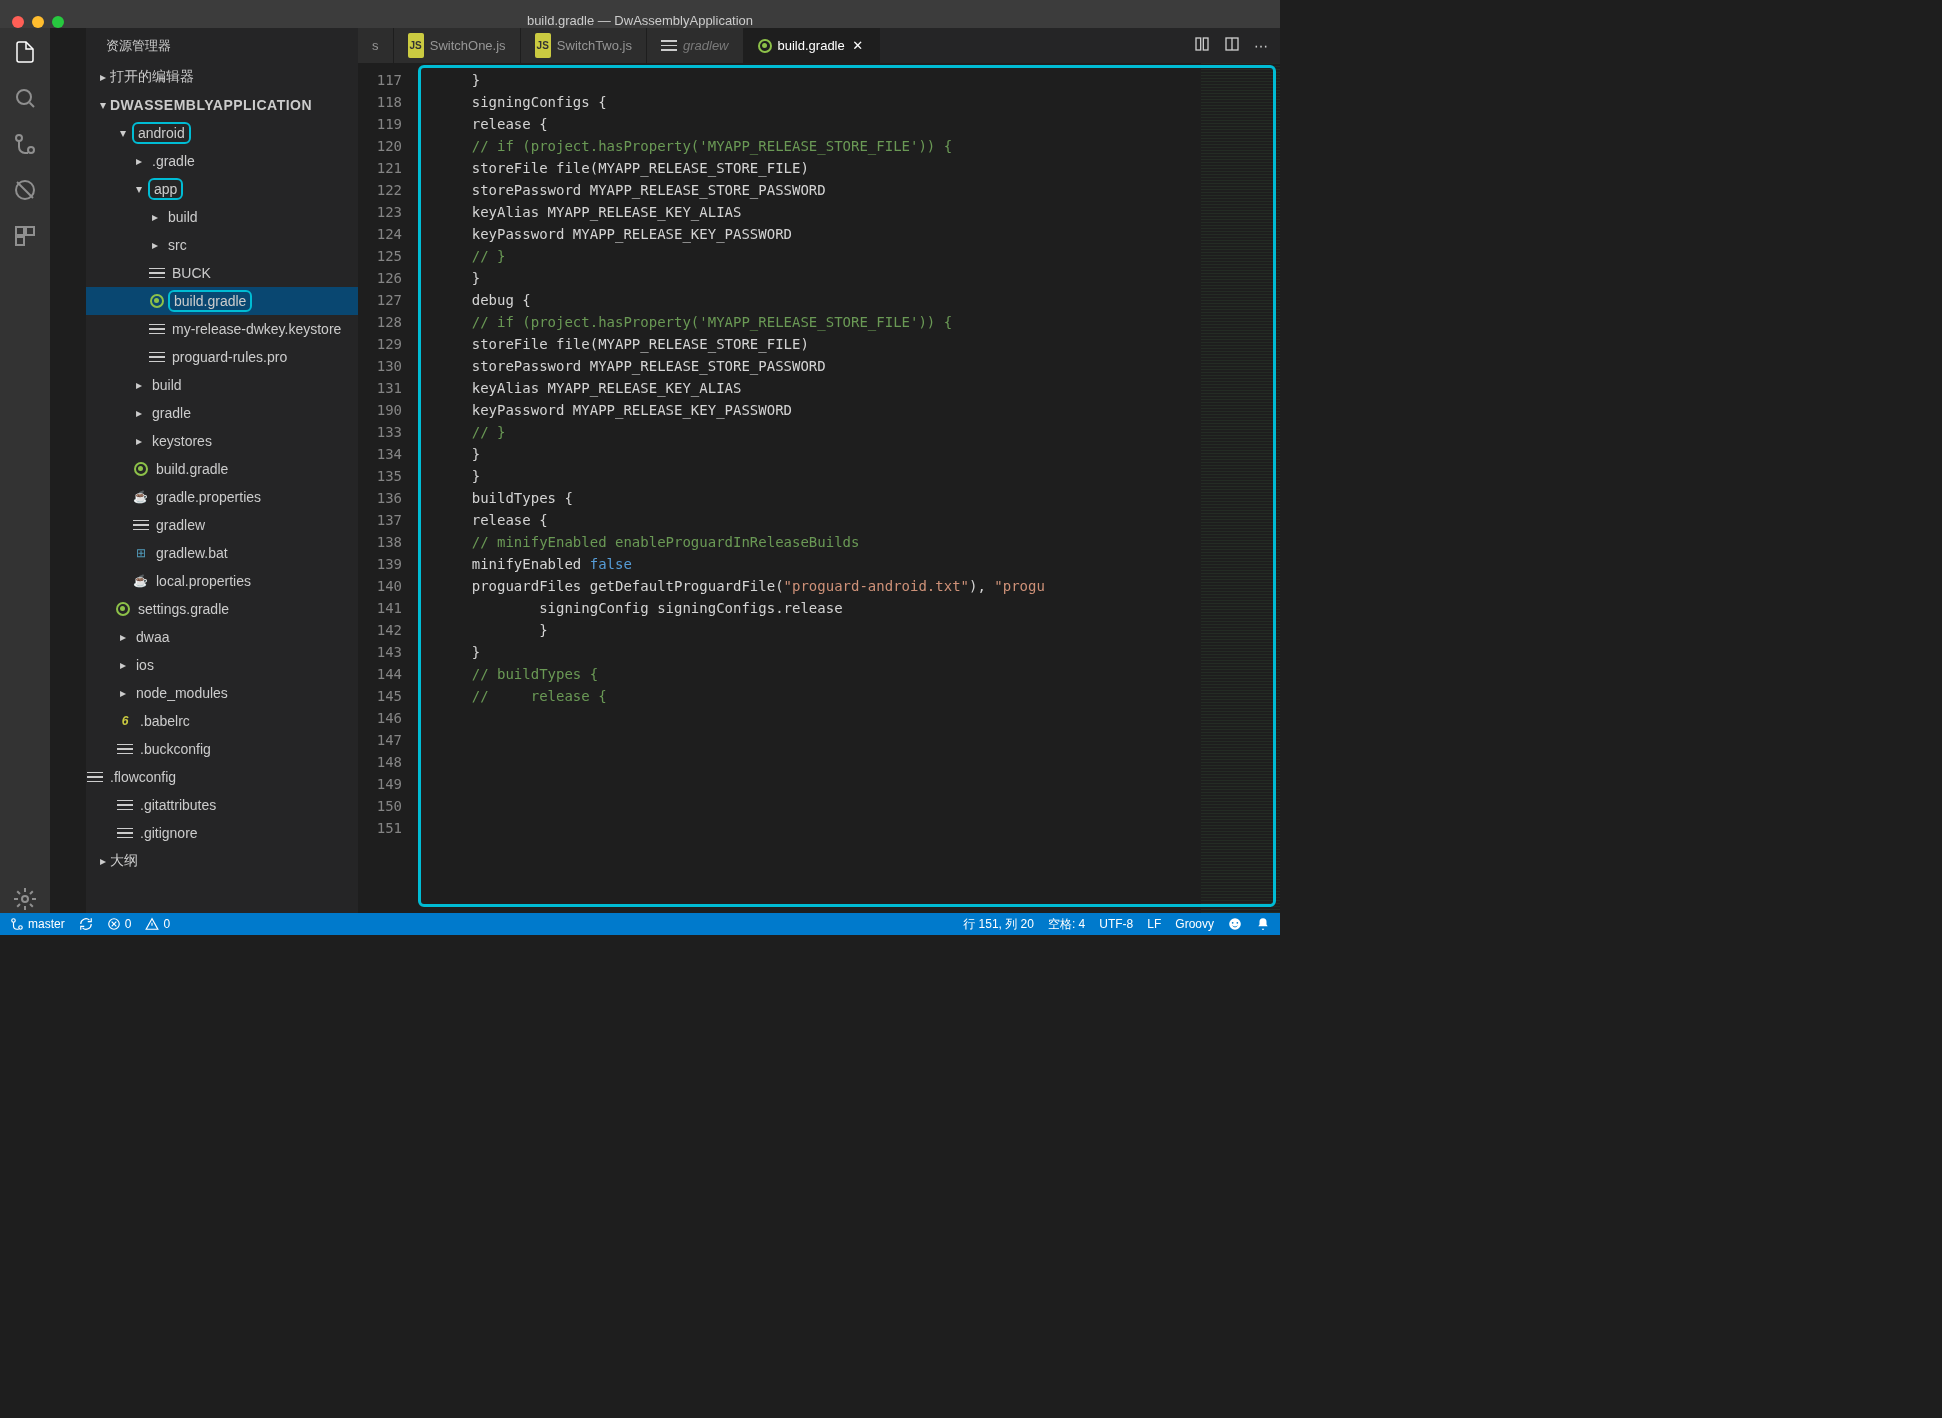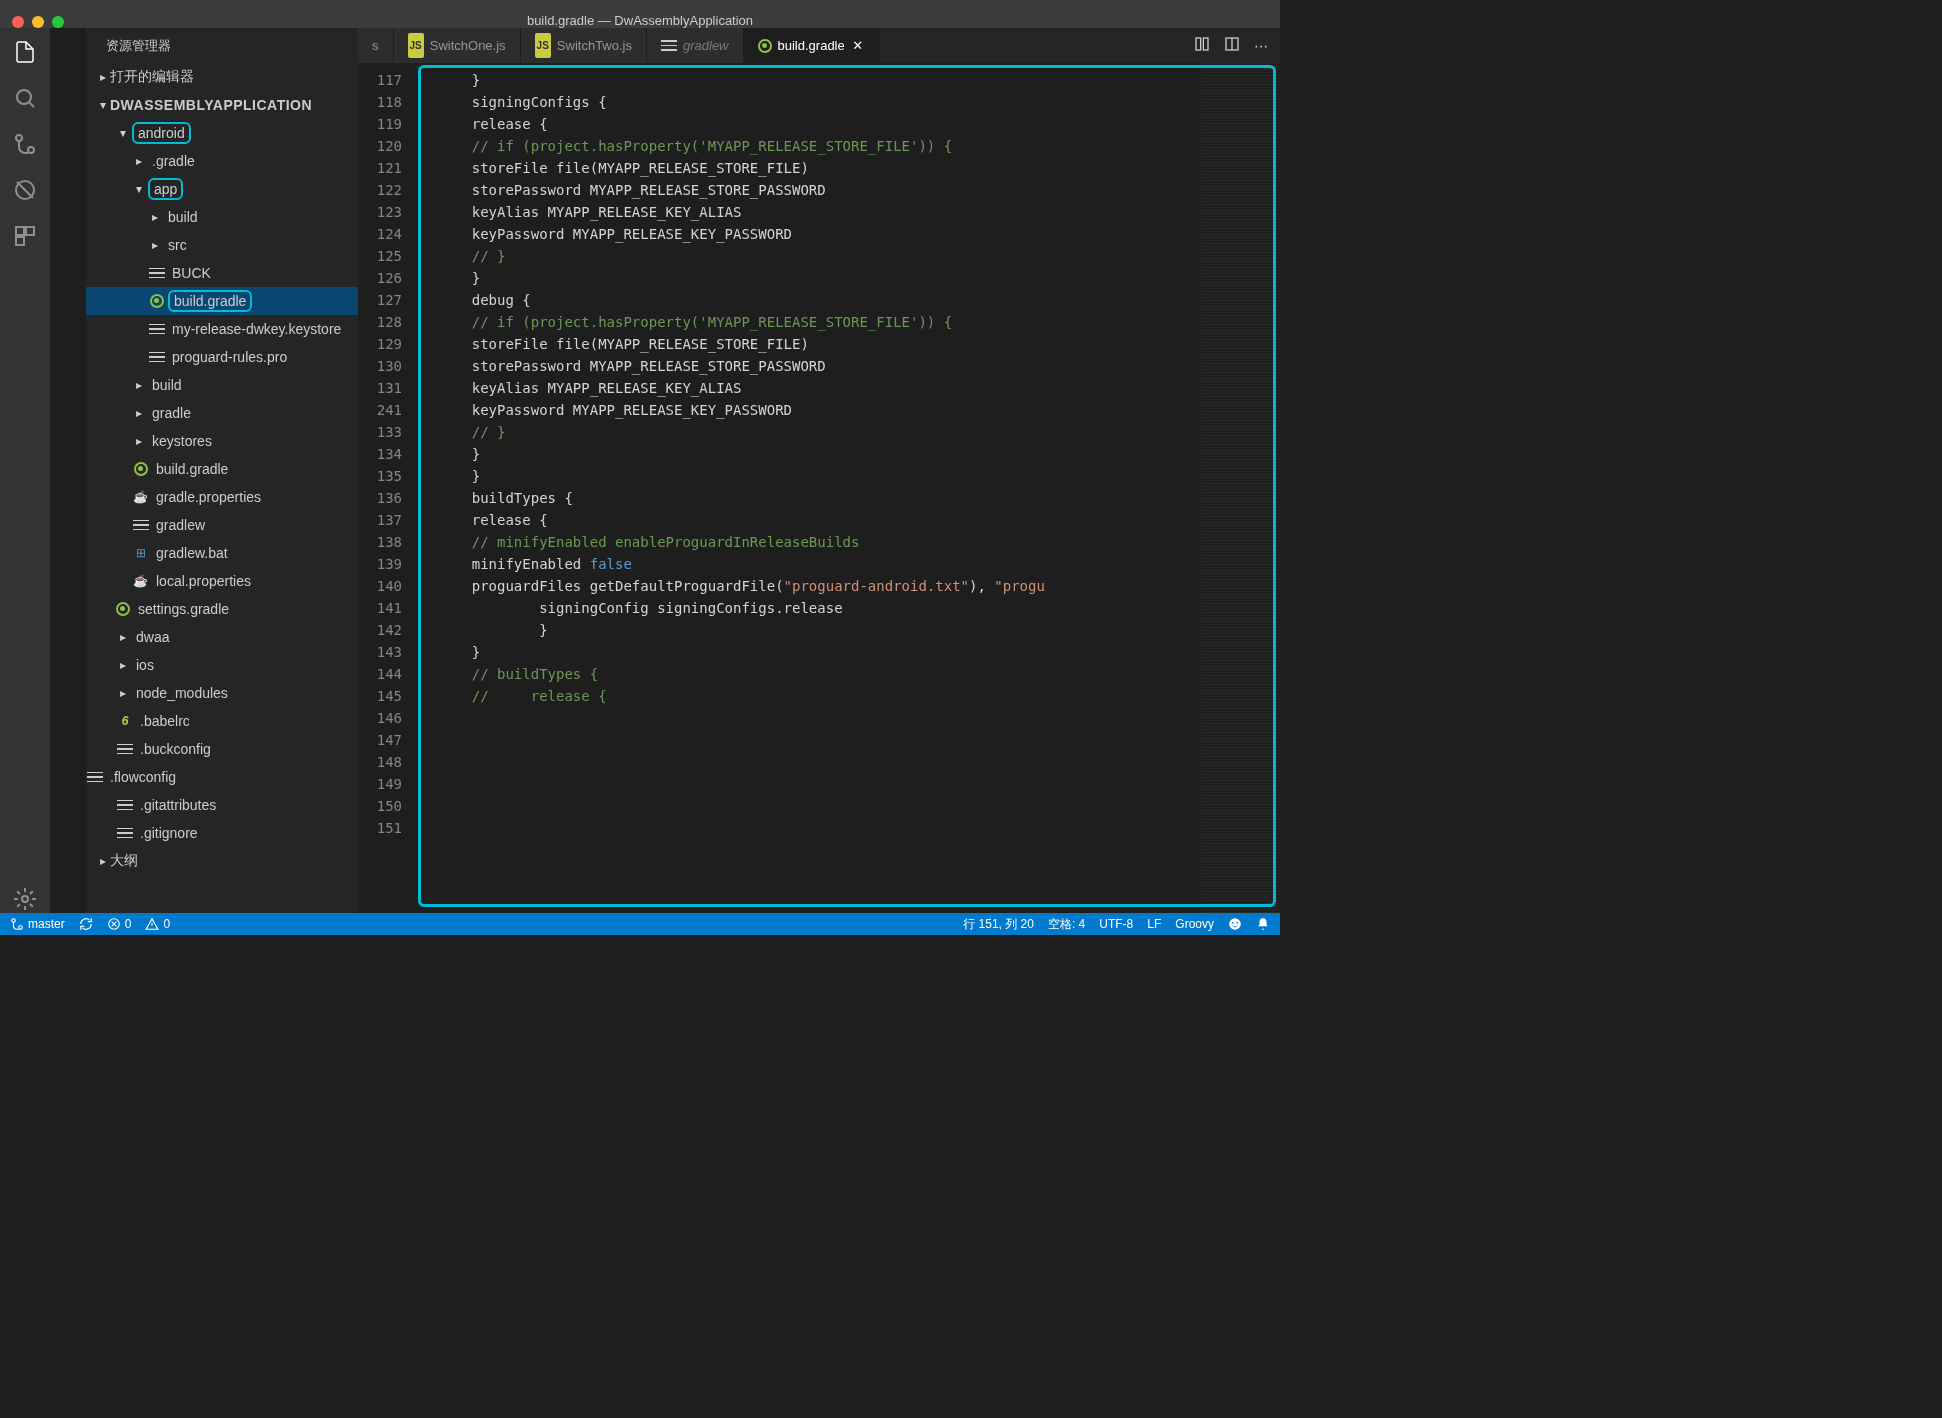--- a/index.html
+++ b/index.html
@@ -383,21 +383,21 @@
           <div>122</div>
           <div>123</div>
           <div>124</div>
           <div>125</div>
           <div>126</div>
           <div>127</div>
           <div>128</div>
           <div>129</div>
           <div>130</div>
           <div>131</div>
-          <div>241</div>
+          <div>190</div>
           <div>133</div>
           <div>134</div>
           <div>135</div>
           <div>136</div>
           <div>137</div>
           <div>138</div>
           <div>139</div>
           <div>140</div>
           <div>141</div>
           <div>142</div>

